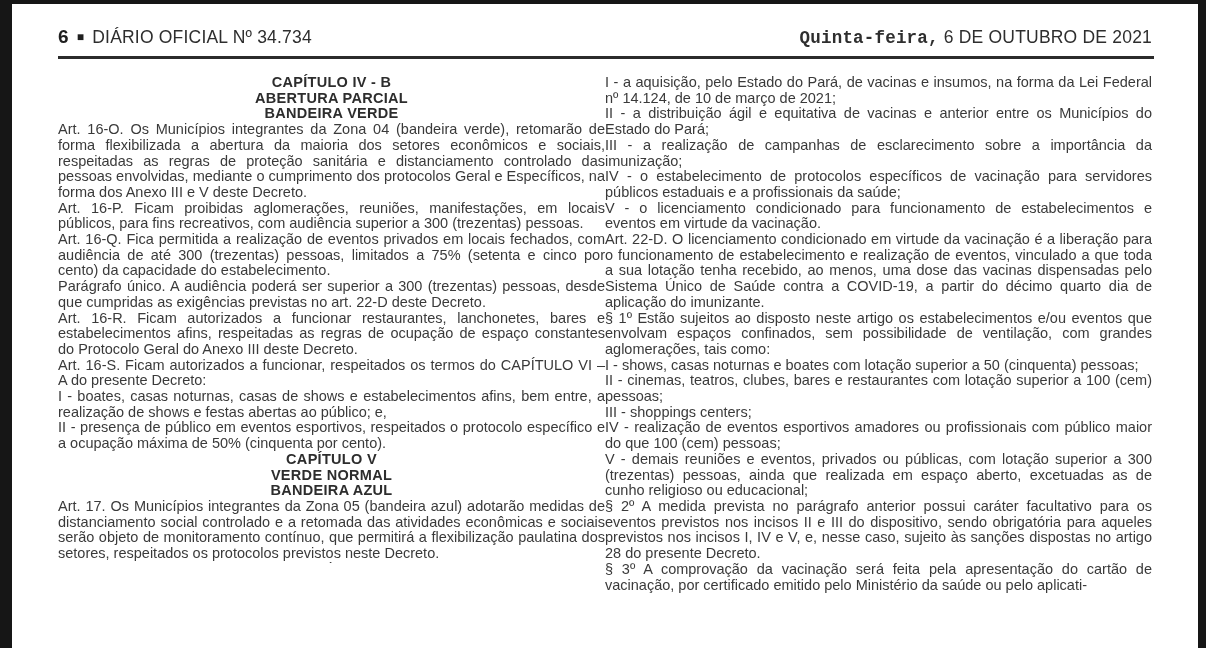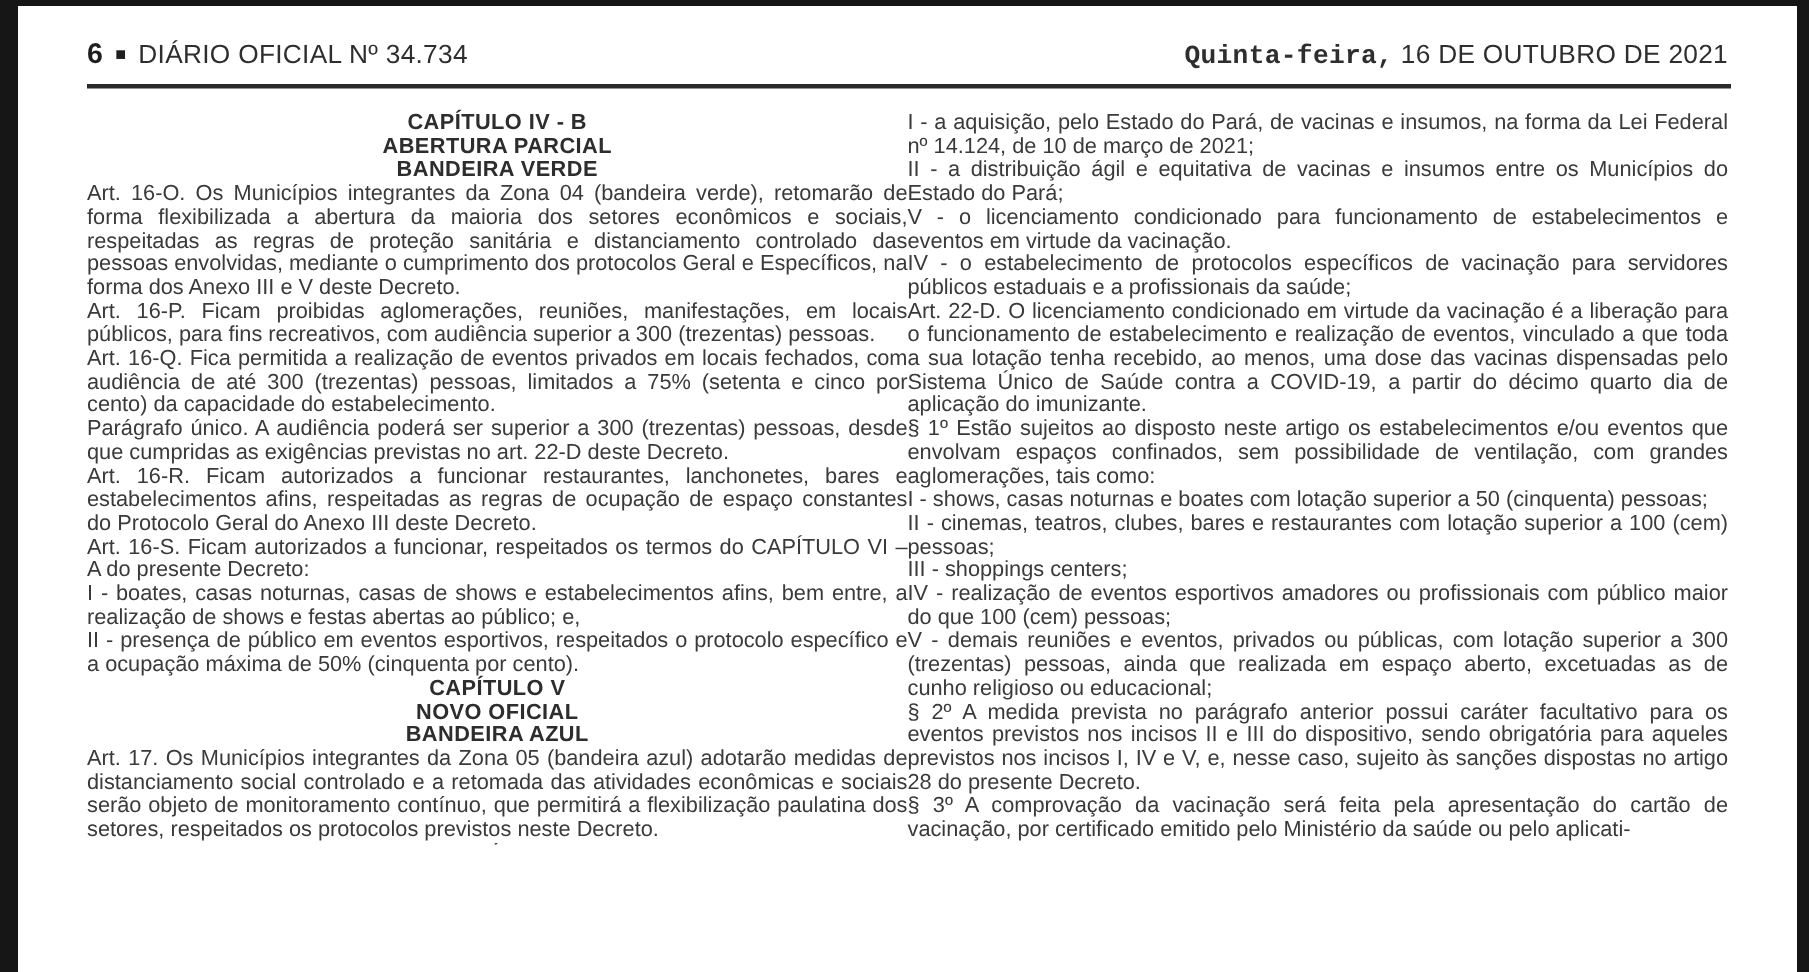--- a/index.html
+++ b/index.html
@@ -66,52 +66,53 @@
 
 <div class="page">
 
   <header class="masthead">
     <div class="mast-left">
       <span class="pgnum">6</span>
       <span class="sq">■</span>
       <span class="journal">DIÁRIO OFICIAL Nº 34.734</span>
     </div>
     <div class="mast-right">
-      <span class="weekday">Quinta-feira,</span><span> 16 DE OUTUBRO DE 2021</span>
+      <span class="weekday">Quinta-feira,</span><span> 6 DE OUTUBRO DE 2021</span>
     </div>
   </header>
 
   <div class="rule"></div>
 
   <main class="cols">
 
     <section class="col">
       <div class="chapter">CAPÍTULO IV - B</div>
       <div class="chapter">ABERTURA PARCIAL</div>
       <div class="chapter">BANDEIRA VERDE</div>
       <p>Art. 16-O. Os Municípios integrantes da Zona 04 (bandeira verde), retomarão de forma flexibilizada a abertura da maioria dos setores econômicos e sociais, respeitadas as regras de proteção sanitária e distanciamento controlado das pessoas envolvidas, mediante o cumprimento dos protocolos Geral e Específicos, na forma dos Anexo III e V deste Decreto.</p>
       <p>Art. 16-P. Ficam proibidas aglomerações, reuniões, manifestações, em locais públicos, para fins recreativos, com audiência superior a 300 (trezentas) pessoas.</p>
       <p>Art. 16-Q. Fica permitida a realização de eventos privados em locais fechados, com audiência de até 300 (trezentas) pessoas, limitados a 75% (setenta e cinco por cento) da capacidade do estabelecimento.</p>
       <p>Parágrafo único. A audiência poderá ser superior a 300 (trezentas) pessoas, desde que cumpridas as exigências previstas no art. 22-D deste Decreto.</p>
       <p>Art. 16-R. Ficam autorizados a funcionar restaurantes, lanchonetes, bares e estabelecimentos afins, respeitadas as regras de ocupação de espaço constantes do Protocolo Geral do Anexo III deste Decreto.</p>
       <p>Art. 16-S. Ficam autorizados a funcionar, respeitados os termos do CAPÍTULO VI – A do presente Decreto:</p>
       <p>I - boates, casas noturnas, casas de shows e estabelecimentos afins, bem entre, a realização de shows e festas abertas ao público; e,</p>
       <p>II - presença de público em eventos esportivos, respeitados o protocolo específico e a ocupação máxima de 50% (cinquenta por cento).</p>
       <div class="chapter">CAPÍTULO V</div>
-      <div class="chapter">NOVO OFICIAL</div>
+      <div class="chapter">VERDE NORMAL</div>
       <div class="chapter">BANDEIRA AZUL</div>
       <p>Art. 17. Os Municípios integrantes da Zona 05 (bandeira azul) adotarão medidas de distanciamento social controlado e a retomada das atividades econômicas e sociais serão objeto de monitoramento contínuo, que permitirá a flexibilização paulatina dos setores, respeitados os protocolos previstos neste Decreto.</p>
       <div class="cutoff">´</div>
     </section>
 
     <section class="col">
       <p>I - a aquisição, pelo Estado do Pará, de vacinas e insumos, na forma da Lei Federal nº 14.124, de 10 de março de 2021;</p>
-      <p>II - a distribuição ágil e equitativa de vacinas e insumos entre os Municípios do Estado do Pará;</p>
+      <p>II - a distribuição ágil e equitativa de vacinas e anterior entre os Municípios do Estado do Pará;</p>
+      <p>III - a realização de campanhas de esclarecimento sobre a importância da imunização;</p>
+      <p>IV - o estabelecimento de protocolos específicos de vacinação para servidores públicos estaduais e a profissionais da saúde;</p>
       <p>V - o licenciamento condicionado para funcionamento de estabelecimentos e eventos em virtude da vacinação.</p>
-      <p>IV - o estabelecimento de protocolos específicos de vacinação para servidores públicos estaduais e a profissionais da saúde;</p>
       <p>Art. 22-D. O licenciamento condicionado em virtude da vacinação é a liberação para o funcionamento de estabelecimento e realização de eventos, vinculado a que toda a sua lotação tenha recebido, ao menos, uma dose das vacinas dispensadas pelo Sistema Único de Saúde contra a COVID-19, a partir do décimo quarto dia de aplicação do imunizante.</p>
       <p>§ 1º Estão sujeitos ao disposto neste artigo os estabelecimentos e/ou eventos que envolvam espaços confinados, sem possibilidade de ventilação, com grandes aglomerações, tais como:</p>
       <p>I - shows, casas noturnas e boates com lotação superior a 50 (cinquenta) pessoas;</p>
       <p>II - cinemas, teatros, clubes, bares e restaurantes com lotação superior a 100 (cem) pessoas;</p>
       <p>III - shoppings centers;</p>
       <p>IV - realização de eventos esportivos amadores ou profissionais com público maior do que 100 (cem) pessoas;</p>
       <p>V - demais reuniões e eventos, privados ou públicas, com lotação superior a 300 (trezentas) pessoas, ainda que realizada em espaço aberto, excetuadas as de cunho religioso ou educacional;</p>
       <p>§ 2º A medida prevista no parágrafo anterior possui caráter facultativo para os eventos previstos nos incisos II e III do dispositivo, sendo obrigatória para aqueles previstos nos incisos I, IV e V, e, nesse caso, sujeito às sanções dispostas no artigo 28 do presente Decreto.</p>
       <p>§ 3º A comprovação da vacinação será feita pela apresentação do cartão de vacinação, por certificado emitido pelo Ministério da saúde ou pelo aplicati-</p>
     </section>

